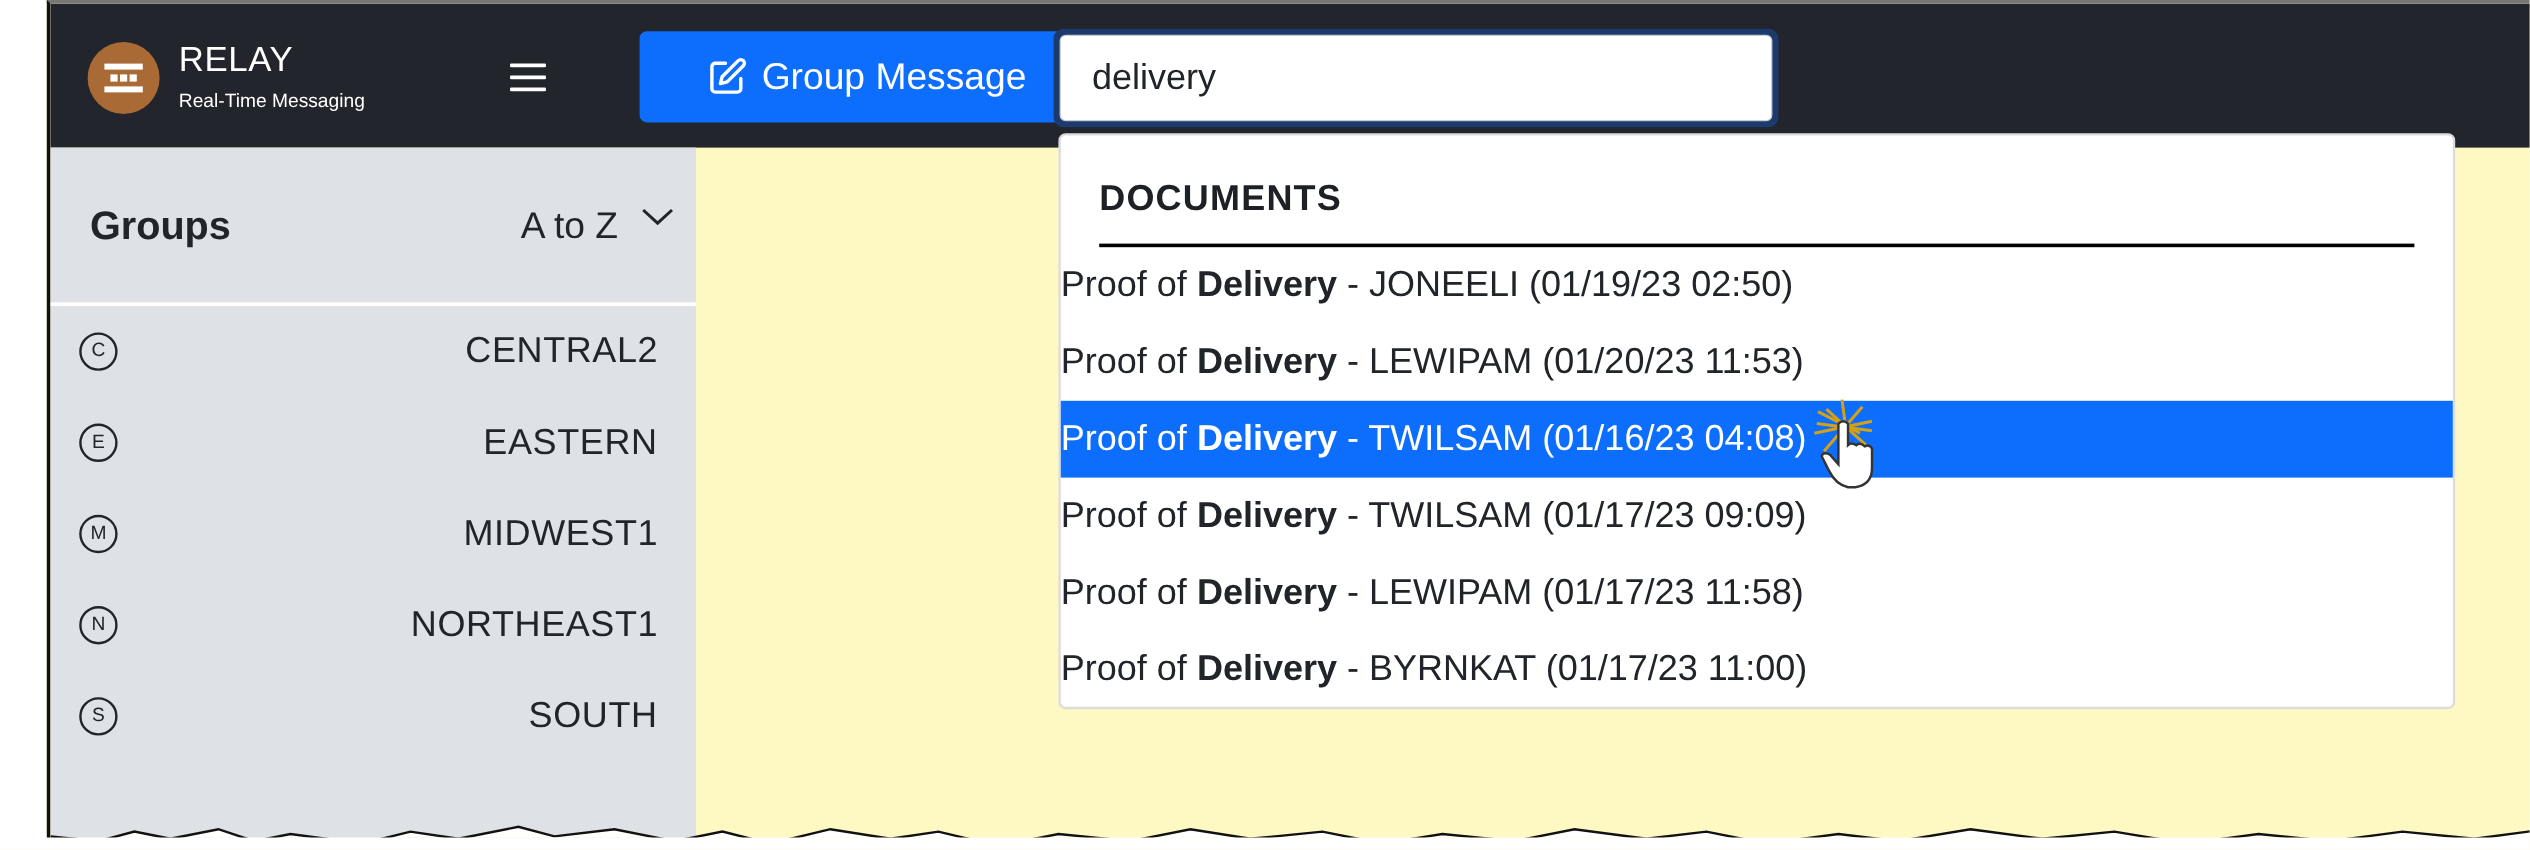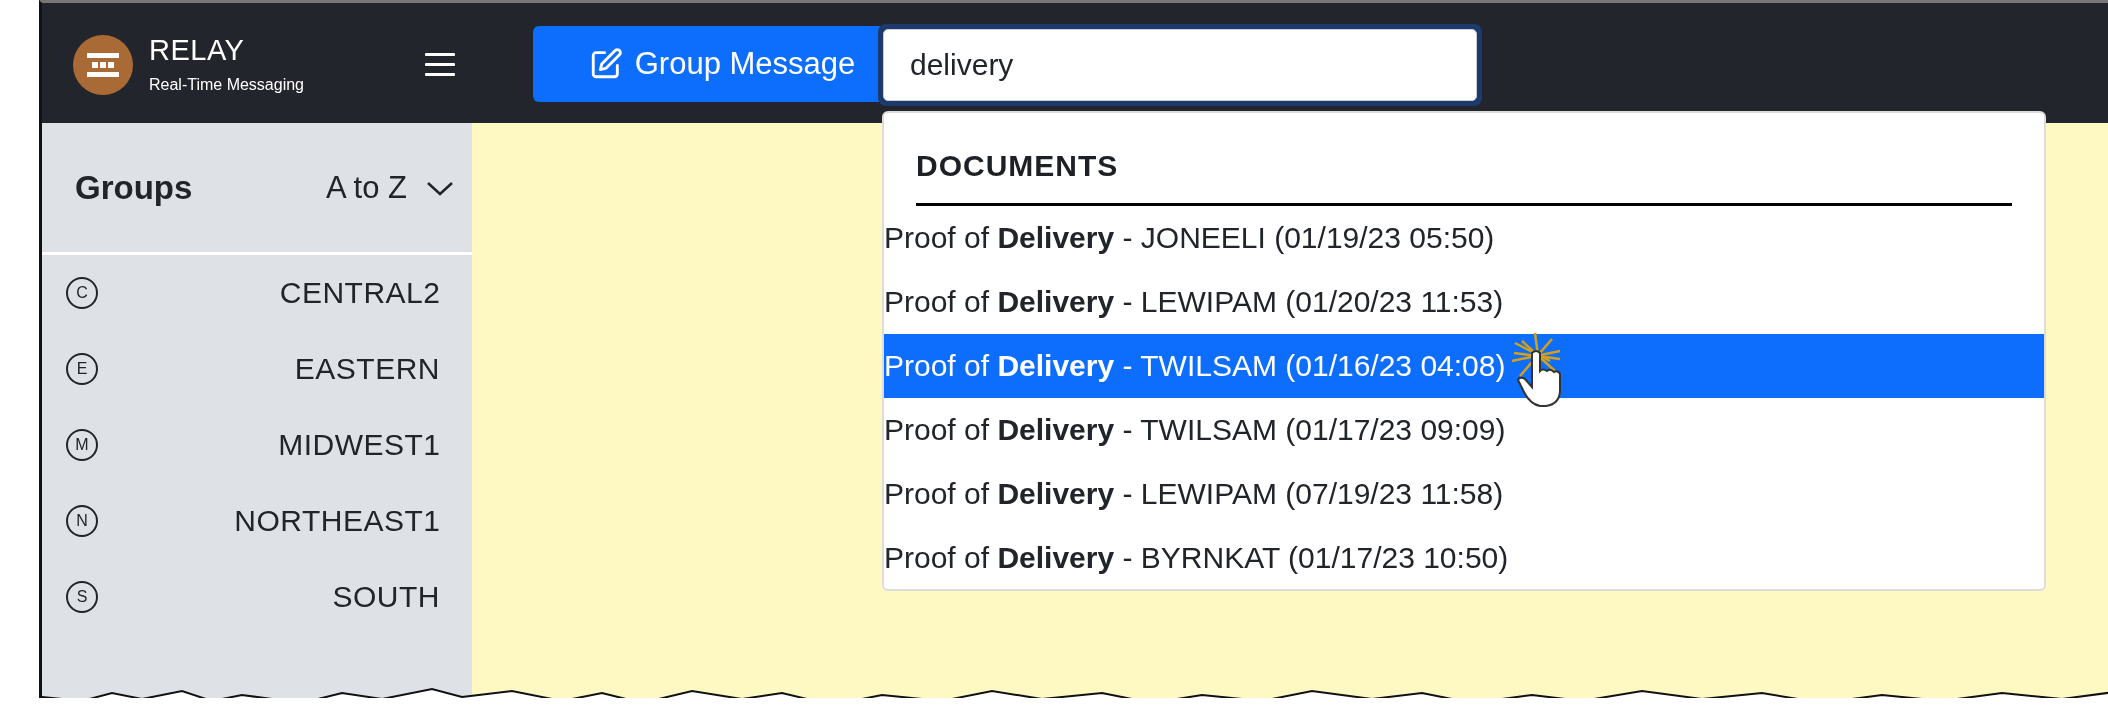--- a/index.html
+++ b/index.html
@@ -22,24 +22,24 @@
   .hamburger span { position: absolute; left: 0; width: 30px; height: 3px; background: #fff; border-radius: 1px; }
   .hamburger span:nth-child(1){top:0}.hamburger span:nth-child(2){top:10px}.hamburger span:nth-child(3){top:20px}
 
   .gm-btn { position: absolute; left: 491px; top: 23px; width: 378px; height: 76px; background: #0d6efd; border-radius: 6px; color: #fff; font-size: 31px; display: flex; align-items: center; justify-content: center; gap: 12px; border: none; cursor: pointer; }
   .gm-btn svg { width: 34px; height: 34px; }
 
   .search-wrap { position: absolute; left: 836px; top: 21px; width: 604px; height: 82px; border-radius: 8px; background: #1c3a6b; padding: 5px; }
   .search { width: 100%; height: 100%; border: 1px solid #c7cdd6; border-radius: 5px; background: #fff; font-size: 30px; padding-left: 26px; color: #212529; font-family: "Liberation Sans", sans-serif; outline: none; }
 
   
-  .sidebar { position: absolute; left: 0; top: 120px; width: 430px; bottom: 0; background: #dee2e6; }
+  .sidebar { position: absolute; left: 0; top: 120px; width: 538px; bottom: 0; background: #dee2e6; }
   .sb-head { height: 132px; display: flex; align-items: center; padding: 0 17px 0 33px; border-bottom: 3px solid #fff; }
   .sb-title { font-size: 33px; font-weight: bold; color: #212529; flex: 1; }
-  .sb-sort { font-size: 31px; color: #212529; display: flex; align-items: center; gap: 18px; cursor: pointer; }
+  .sb-sort { font-size: 31px; color: #212529; display: flex; gap: 18px; cursor: pointer; }
   .sb-sort svg { width: 30px; height: 20px; }
   .sb-list { list-style: none; }
   .sb-item { height: 76px; display: flex; align-items: center; padding: 0 32px 0 24px; cursor: pointer; }
   .sb-icon { width: 32px; height: 32px; border: 2.5px solid #212529; border-radius: 50%; display: flex; align-items: center; justify-content: center; font-size: 16px; color: #212529; }
   .sb-label { margin-left: 24px; font-size: 30px; color: #212529; flex: 1; letter-spacing: 0.5px; text-align: right; }
   .sb-count { font-size: 30px; color: #212529; }
 
   
   .dropdown { position: absolute; left: 840px; top: 108px; width: 1164px; height: 480px; background: #fff; border: 2px solid #dcdcdc; border-radius: 6px; }
   .dd-head { margin: 36px 32px 0 32px; padding-bottom: 20px; border-bottom: 3px solid #000; font-size: 30px; font-weight: 900; color: #1d2025; letter-spacing: 1px; }
@@ -129,26 +129,26 @@
         <span class="sb-icon">S</span>
         <span class="sb-label">SOUTH</span>
         <span class="sb-count"></span>
       </li>
     </ul>
   </aside>
 
   <div class="dropdown">
     <div class="dd-head">DOCUMENTS</div>
     <ul class="dd-list">
-      <li class="dd-item"><span>Proof of </span><b>Delivery</b><span> - JONEELI (01/19/23 05:50)</span></li>
+      <li class="dd-item"><span>Proof of </span><b>Delivery</b><span> - JONEELI (01/19/23 02:50)</span></li>
       <li class="dd-item"><span>Proof of </span><b>Delivery</b><span> - LEWIPAM (01/20/23 11:53)</span></li>
       <li class="dd-item active"><span>Proof of </span><b>Delivery</b><span> - TWILSAM (01/16/23 04:08)</span></li>
       <li class="dd-item"><span>Proof of </span><b>Delivery</b><span> - TWILSAM (01/17/23 09:09)</span></li>
-      <li class="dd-item"><span>Proof of </span><b>Delivery</b><span> - LEWIPAM (07/19/23 11:58)</span></li>
-      <li class="dd-item"><span>Proof of </span><b>Delivery</b><span> - BYRNKAT (01/17/23 10:50)</span></li>
+      <li class="dd-item"><span>Proof of </span><b>Delivery</b><span> - LEWIPAM (01/17/23 11:58)</span></li>
+      <li class="dd-item"><span>Proof of </span><b>Delivery</b><span> - BYRNKAT (01/17/23 11:00)</span></li>
     </ul>
   </div>
 
   <svg class="cursor" viewBox="0 0 70 80">
     <g stroke="#d4a017" stroke-width="2.5">
       <line x1="25" y1="2" x2="30" y2="40"></line>
         <line x1="5" y1="12" x2="40" y2="30"></line>
       <line x1="2" y1="30" x2="50" y2="20"></line>
         <line x1="10" y1="45" x2="42" y2="8"></line>
       <line x1="45" y1="40" x2="12" y2="10"></line>

